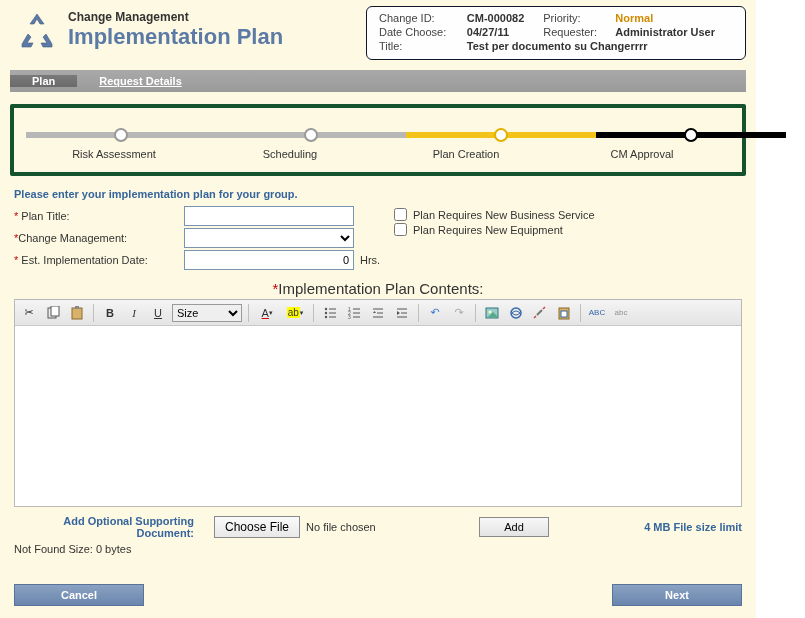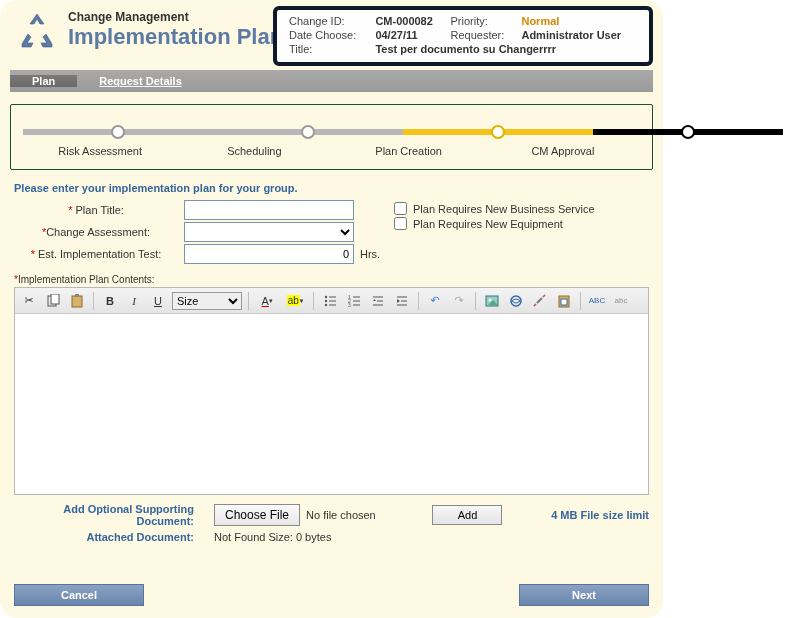--- a/index.html
+++ b/index.html
@@ -1,56 +1,56 @@
 <!DOCTYPE html>
 <html><head>
 <meta charset="utf-8">
 <style>
   * { box-sizing: border-box; }
   body { margin:0; padding:0; font-family: Arial, Helvetica, sans-serif; font-size:11px; background:#fff; color:#333; }
-  .page { width:663px; height:618px; background:#fdf9e2; position:relative;border-radius:17px; }
+  .page { width:756px; height:618px; background:#fdf9e2; position:relative; }
 
   .header-row { position:relative; padding:8px 10px 0 14px; height:70px; }
   .logo { position:absolute; left:14px; top:10px; }
   .titles { position:absolute; left:68px; top:10px; }
   .module-title { font-size:12px; font-weight:bold; color:#333; }
   .page-title { font-size:22px; font-weight:bold; color:#5c7aa6; }
 
-  .infobox { position:absolute; right:10px; top:6px; width:380px; border:4px solid #0f172a; border-radius:6px; background:#fefefe; padding:4px 8px 6px 8px; font-size:11px; }
+  .infobox { position:absolute; right:10px; top:6px; width:380px; border:1px solid #0f172a; border-radius:6px; background:#fefefe; padding:4px 8px 6px 8px; font-size:11px; }
   .infobox table { width:100%; border-collapse:collapse; }
   .infobox td { padding:1px 4px; white-space:nowrap; }
   .infobox .lbl { color:#444; }
   .infobox .val { font-weight:bold; color:#333; }
   .infobox .normal { color:#d18a00; }
 
   .tabbar { height:22px; background:linear-gradient(#a9a9a9,#9a9a9a); margin:0 10px 0 10px; display:flex; align-items:center; font-size:11px; }
   .tab { padding:0 22px; display:flex; align-items:center; color:#fff; cursor:pointer; }
   .tab.active { background:linear-gradient(#7a7a7a,#6a6a6a); font-weight:bold; }
   .tab.inactive { text-decoration:underline; font-weight:bold; }
 
-  .progress-wrap { margin:12px 10px 12px 10px; border:1px solid #14532d; padding:20px 12px 12px 12px; background:#fdf9e2; border-radius:2px; }
+  .progress-wrap { margin:12px 10px 12px 10px; border:4px solid #14532d; padding:20px 12px 12px 12px; background:#fdf9e2; border-radius:2px; }
   .progress-svg { display:block; }
   .step-labels { display:flex; margin-top:6px; }
   .step-labels div { flex:1; text-align:center; font-size:11px; color:#333; }
 
   .instruction { margin:10px 14px 4px 14px; color:#36659e; font-weight:bold; font-size:11px; }
 
   .form-area { margin:0 14px; display:flex; }
   .form-left { width:380px; }
   .form-right { flex:1; padding-top:2px; }
   .form-row { display:flex; align-items:center; margin:2px 0; }
-  .form-label { width:170px; text-align:center; padding-right:6px; font-size:11px; color:#333; }
+  .form-label { width:170px; text-align:left; padding-right:6px; font-size:11px; color:#333; }
   .req { color:#c00; }
   input[type=text].fld, select.fld { width:170px; height:20px; font-size:11px; border:1px solid #7a93b0; background:#fff; }
   input.num { text-align:right; padding-right:4px; }
   .hrs { margin-left:6px; font-size:11px; }
   .chk-row { display:flex; align-items:center; margin:2px 0; font-size:11px; }
   .chk-row input { margin:0 6px 0 0; }
 
-  .contents-label { margin:8px 14px 2px 14px; font-size:10px; }
+  .contents-label { margin:8px 14px 2px 14px; font-size:15px;text-align:center; }
 
   .editor { margin:0 14px; border:1px solid #b8b8b8; background:#fff; }
   .toolbar { height:26px; background:linear-gradient(#f4f4f4,#e4e4e4); border-bottom:1px solid #c8c8c8; display:flex; align-items:center; padding:0 4px; gap:4px; }
   .tbtn { width:20px; height:20px; border:1px solid transparent; display:flex; align-items:center; justify-content:center; font-size:11px; color:#333; background:transparent; cursor:pointer; }
   .tsep { width:1px; height:18px; background:#bfbfbf; margin:0 2px; }
   .size-select { width:70px; height:18px; font-size:11px; border:1px solid #9a9a9a; }
   .color-btn { width:24px; height:20px; position:relative; }
   .editor-body { height:180px; background:#fff; }
 
   .attach-area { margin:8px 14px 0 14px; font-size:11px; }
@@ -132,25 +132,25 @@
 
   <div class="instruction">Please enter your implementation plan for your group.</div>
 
   <div class="form-area">
     <div class="form-left">
       <div class="form-row">
         <div class="form-label"><span class="req">*</span> <span>Plan Title:</span></div>
         <input type="text" class="fld" value="" style="">
       </div>
       <div class="form-row">
-        <div class="form-label"><span class="req">*</span><span>Change Assessment:</span></div>
+        <div class="form-label"><span class="req">*</span><span>Change Management:</span></div>
         <select class="fld"><option></option></select>
       </div>
       <div class="form-row">
-        <div class="form-label"><span class="req">*</span> <span>Est. Implementation Test:</span></div>
+        <div class="form-label"><span class="req">*</span> <span>Est. Implementation Date:</span></div>
         <input type="text" class="fld num" value="0" style="">
         <span class="hrs">Hrs.</span>
       </div>
     </div>
     <div class="form-right">
       <div class="chk-row">
         <input type="checkbox" style="">
         <span>Plan Requires New Business Service</span>
       </div>
       <div class="chk-row">
@@ -272,21 +272,20 @@
     <div class="attach-row" style="align-items:center;">
       <span class="attach-label">Add Optional Supporting Document:</span>
       <button class="file-btn">Choose File</button>
       <span class="file-status">No file chosen</span>
       <span style="flex:1"></span>
       <button class="add-btn">Add</button>
       <span style="flex:1"></span>
       <span class="limit">4 MB File size limit</span>
     </div>
     <div class="attach-row" style="margin-top:4px;">
-      <span class="attach-label">Attached Document:</span>
       <span>Not Found Size: 0 bytes</span>
     </div>
   </div>
 
   <div class="footer-btns">
     <button class="big-btn">Cancel</button>
     <button class="big-btn">Next</button>
   </div>
 
 </div>

